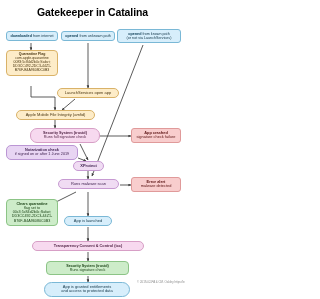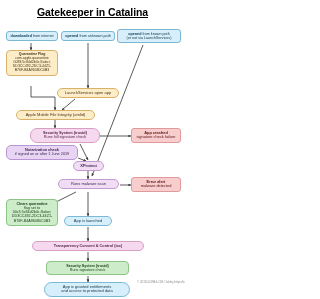--- a/index.html
+++ b/index.html
@@ -38,21 +38,20 @@
   .title {
     position: absolute;
     left: 0;
     top: 6px;
     width: 185px;
     text-align: center;
     font-size: 10.5px;
     font-weight: bold;
     letter-spacing: -0.1px;
     color: #000000;
-    text-decoration: underline;
   }
 
   
   .node {
     position: absolute;
     box-sizing: border-box;
     text-align: center;
     line-height: 1.12;
     overflow: hidden;
   }

